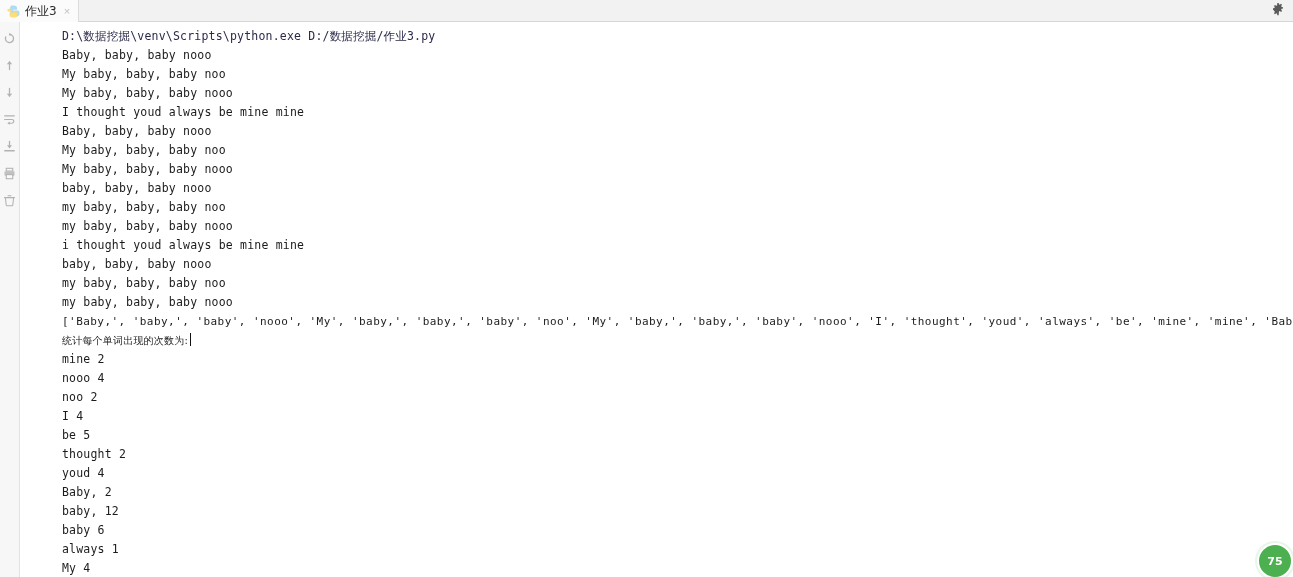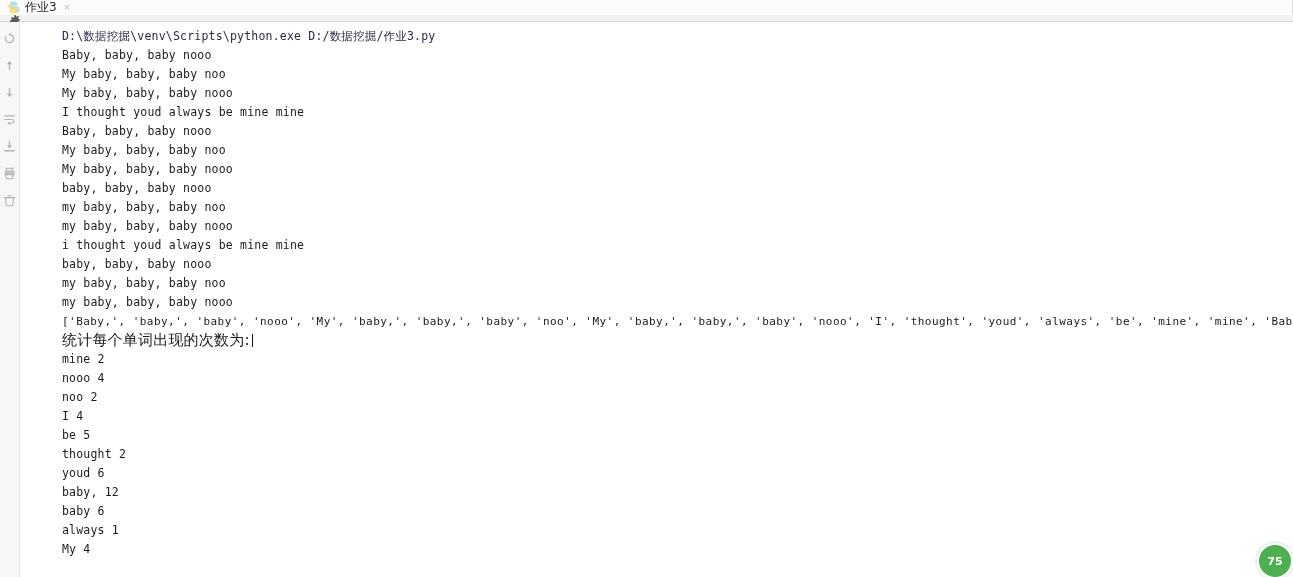--- a/index.html
+++ b/index.html
@@ -21,21 +21,20 @@
   
   .tabbar {
     position: absolute;
     top: 0; left: 0;
     width: 1293px;
     height: 22px;
     background: #f2f2f2;
     border-bottom: 1px solid #d6d6d6;
     display: flex;
     align-items: stretch;
-    flex-direction: column;
   }
   .tab {
     display: flex;
     align-items: center;
     gap: 5px;
     height: 22px;
     padding: 0 8px 0 6px;
     background: #fbfbfb;
     border-right: 1px solid #dcdcdc;
     position: relative;
@@ -116,21 +115,21 @@
     padding-left: 7px;
     font-family: "DejaVu Sans Mono", "Liberation Mono", monospace;
     font-size: 11.5px;
     color: #1c1c1c;
     white-space: pre;
     letter-spacing: 0.2px;
   }
   .cline.cmd { color: #2a2a4a; }
   .cline.cjk {
     font-family: "DejaVu Sans", "Liberation Sans", sans-serif;
-    font-size: 15px;
+    font-size: 10px;
   }
   .cline.wide {
     letter-spacing: 0.45px;
     font-size: 11px;
   }
   .caret {
     display: inline-block;
     width: 1px;
     height: 13px;
     background: #111;
@@ -264,21 +263,22 @@
       <div class="cline ">my baby, baby, baby noo</div>
       <div class="cline ">my baby, baby, baby nooo</div>
       <div class="cline wide">['Baby,', 'baby,', 'baby', 'nooo', 'My', 'baby,', 'baby,', 'baby', 'noo', 'My', 'baby,', 'baby,', 'baby', 'nooo', 'I', 'thought', 'youd', 'always', 'be', 'mine', 'mine', 'Baby,', 'baby,', 'baby', 'nooo', 'My', '</div>
       <div class="cline cjk">统计每个单词出现的次数为:<span class="caret"></span></div>
       <div class="cline ">mine 2</div>
       <div class="cline ">nooo 4</div>
       <div class="cline ">noo 2</div>
       <div class="cline ">I 4</div>
       <div class="cline ">be 5</div>
       <div class="cline ">thought 2</div>
-      <div class="cline ">youd 6</div>
+      <div class="cline ">youd 4</div>
+      <div class="cline ">Baby, 2</div>
       <div class="cline ">baby, 12</div>
       <div class="cline ">baby 6</div>
       <div class="cline ">always 1</div>
       <div class="cline ">My 4</div>
     </div>
 
   <div class="badge">
     <span class="badge-text">75</span>
   </div>
 

